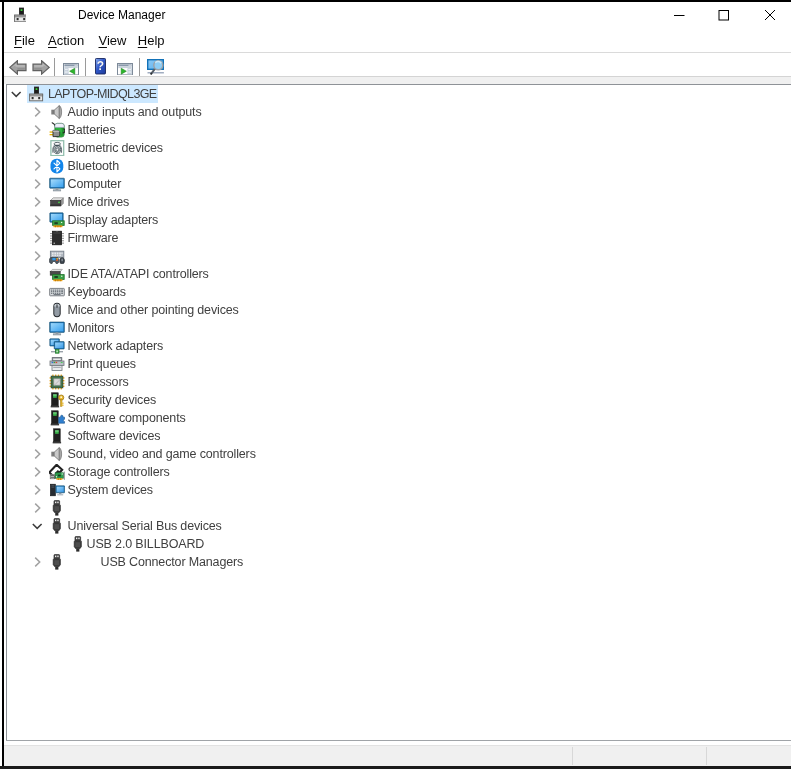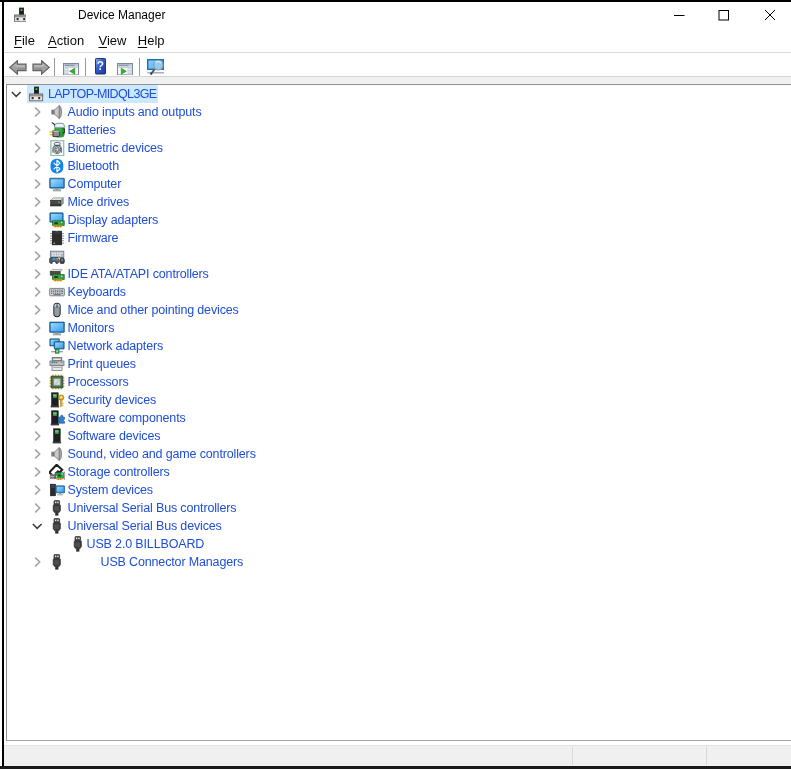--- a/index.html
+++ b/index.html
@@ -18,21 +18,21 @@
 .tbi { position:absolute; }
 .tbsep { position:absolute; top:57.5px; width:1px; height:18px; background:#9a9a9a; }
 #tbborder { left:4px; top:75.5px; width:787px; height:1px; background:#d4d4d4; }
 #gapstrip { left:4px; top:76.5px; width:787px; height:7px; background:#f0f0f0; }
 #treepanel { left:5.5px; top:83.5px; width:785.5px; height:657.5px; background:#fff;
   border-top:1px solid #8e9297; border-left:1px solid #8e9297; }
 #treebottom { left:5.5px; top:740px; width:785.5px; height:1px; background:#a0a4a8; }
 .sel { position:absolute; left:27px; width:131px; height:18px; background:#cce8ff; }
 .ch { position:absolute; width:16px; height:16px; }
 .ti { position:absolute; width:16px; height:16px; }
-.tl { position:absolute; height:18px; line-height:18px; font-size:12.5px; letter-spacing:-0.15px; color:#1d4ed8; white-space:pre; }
+.tl { position:absolute; height:18px; line-height:18px; font-size:12.5px; letter-spacing:-0.15px; color:#404040; white-space:pre; }
 #statusbar { left:4px; top:745px; width:787px; height:21px; background:#f0f0f0;
   border-top:1px solid #e2e2e2; }
 .stsep { position:absolute; top:747px; width:1px; height:18px; background:#d8d8d8; }
 #bottomborder { left:0; top:766px; width:791px; height:3px; background:#1a1a1a; }
 </style></head>
 <body>
 <div id="win">
   <div class="abs" id="topborder"></div>
   <div class="abs" id="leftborder"></div>
 
@@ -507,21 +507,20 @@
         <path d="M6.2,3.6 L10.7,8 L6.2,12.4" fill="none" stroke="#a2a2a2" stroke-width="1.5"></path>
       </svg></div>
 <div class="ti" style="left:49px;top:500px"><svg width="16" height="16" viewBox="0 0 16 16" style="">
         <rect x="5" y="0.6" width="5.6" height="4.6" rx="0.7" fill="#4a4a4a" stroke="#2a2a2a" stroke-width="0.7"></rect>
         <rect x="6" y="1.6" width="1.3" height="1.5" fill="#f0f0f0"></rect>
         <rect x="8.3" y="1.6" width="1.3" height="1.5" fill="#f0f0f0"></rect>
         <path d="M4.2,5.2 L11.4,5.2 L11.4,10.6 L10.2,12.4 L5.4,12.4 L4.2,10.6 Z" fill="#3a3a3a" stroke="#1e1e1e" stroke-width="0.6"></path>
         <rect x="5.4" y="6.2" width="4.8" height="5" fill="#4e4e4e"></rect>
         <rect x="6.2" y="12.4" width="3.2" height="3.2" fill="#2d2d2d"></rect>
       </svg></div>
-<div class="tl" style="left:67.5px;top:499px;">Universal Serial Bus controllers</div>
 <div class="ch" style="left:28.5px;top:518px"><svg width="16" height="16" viewBox="0 0 16 16">
         <path d="M3.8,6 L8.2,10.4 L12.6,6" fill="none" stroke="#3c3c3c" stroke-width="1.5"></path>
       </svg></div>
 <div class="ti" style="left:49px;top:518px"><svg width="16" height="16" viewBox="0 0 16 16" style="">
         <rect x="5" y="0.6" width="5.6" height="4.6" rx="0.7" fill="#4a4a4a" stroke="#2a2a2a" stroke-width="0.7"></rect>
         <rect x="6" y="1.6" width="1.3" height="1.5" fill="#f0f0f0"></rect>
         <rect x="8.3" y="1.6" width="1.3" height="1.5" fill="#f0f0f0"></rect>
         <path d="M4.2,5.2 L11.4,5.2 L11.4,10.6 L10.2,12.4 L5.4,12.4 L4.2,10.6 Z" fill="#3a3a3a" stroke="#1e1e1e" stroke-width="0.6"></path>
         <rect x="5.4" y="6.2" width="4.8" height="5" fill="#4e4e4e"></rect>
         <rect x="6.2" y="12.4" width="3.2" height="3.2" fill="#2d2d2d"></rect>

